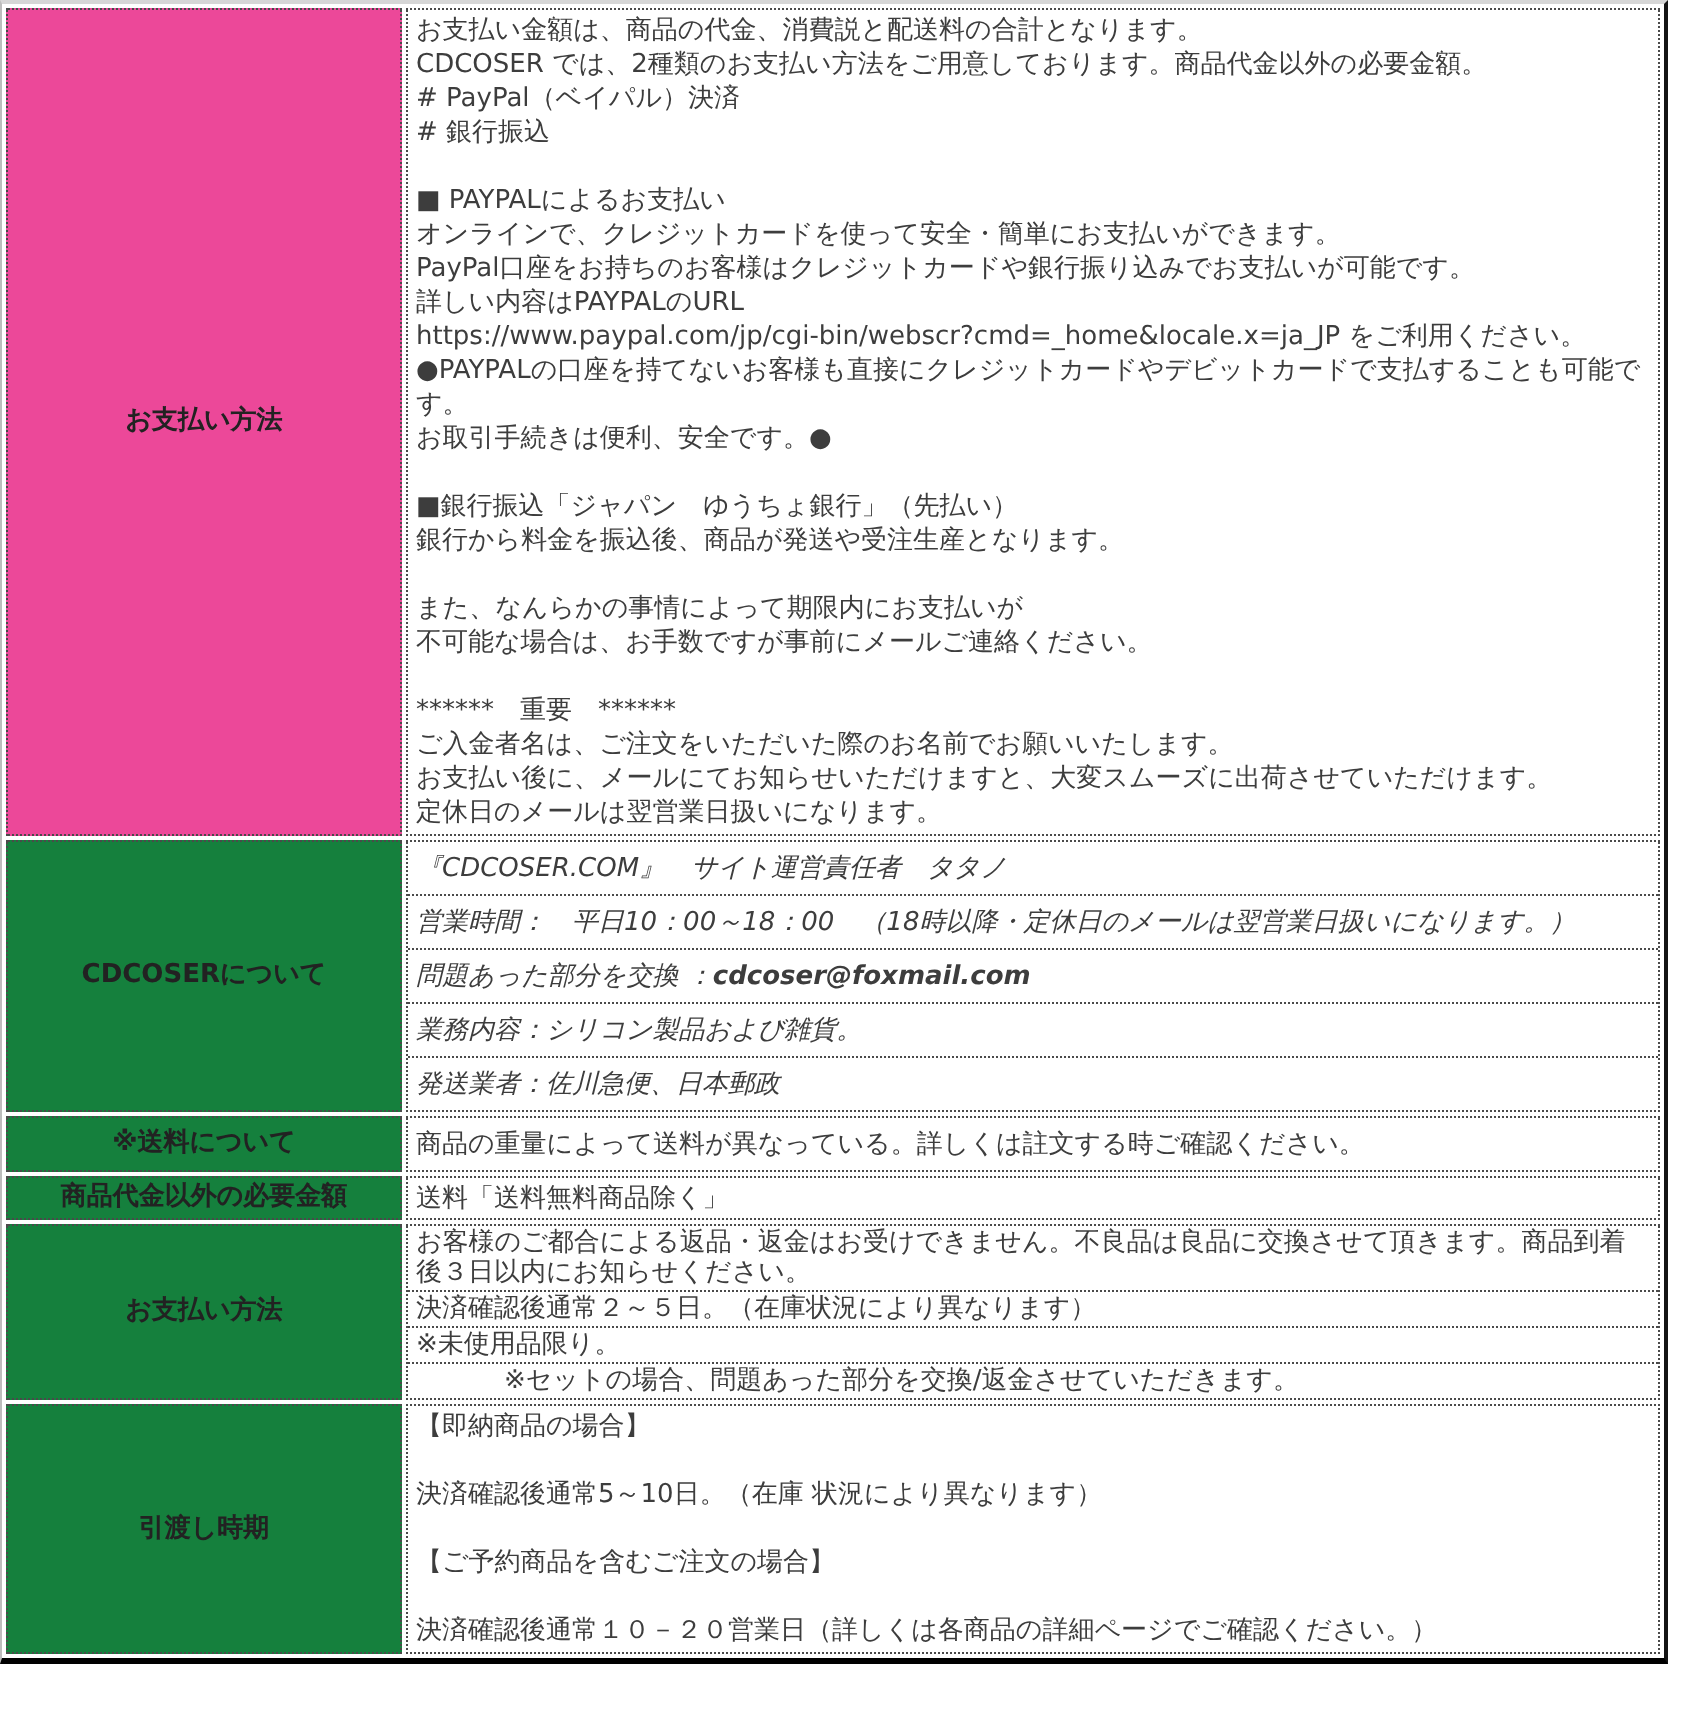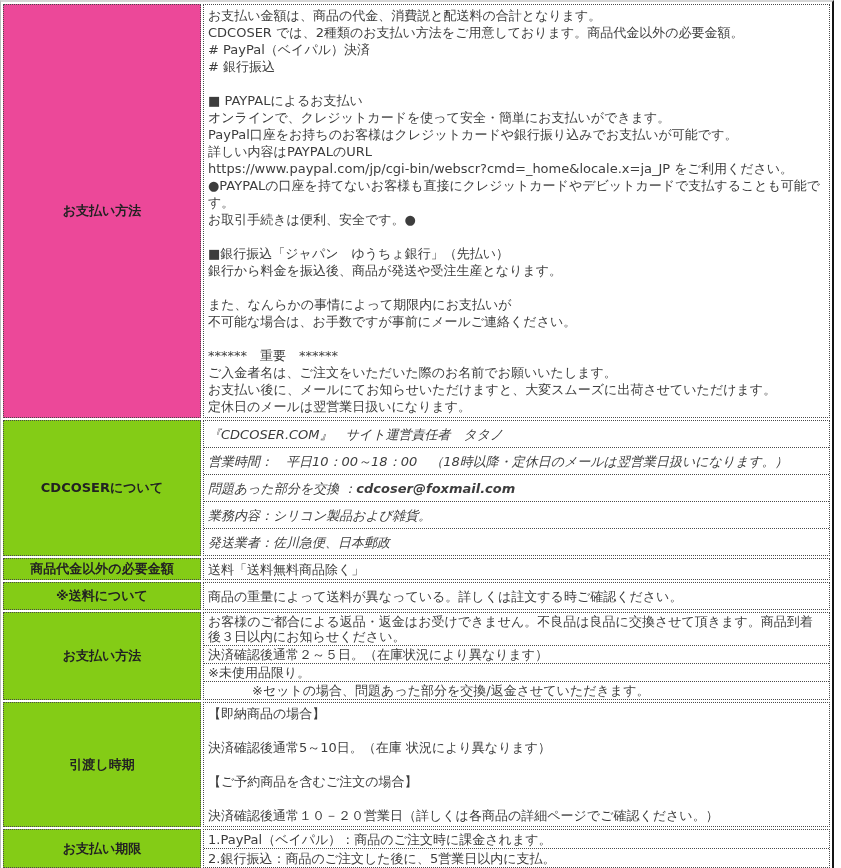--- a/index.html
+++ b/index.html
@@ -31,21 +31,21 @@
     border: 1px dotted #4a4a4a;
     vertical-align: top;
     overflow: hidden;
   }
   td.label {
     width: 196px;
     text-align: center;
     vertical-align: middle;
     font-weight: bold;
     color: #222222;
-    background: #84cc16;
+    background: #15803d;
     line-height: 16px;
     padding: 2px 3px;
   }
   td.label.white-bg { background: #ec4899; }
   td.content { padding: 2px 4px; line-height: 16px; }
   td.content.middle { vertical-align: middle; line-height: 15px; }
   td.content.no-pad { padding: 0; }
   .line { min-height: 17px; line-height: 17px; }
   .dline { min-height: 17px; line-height: 17px; }
   .about-row {
@@ -114,27 +114,27 @@
       <td class="content no-pad">
         <div class="about-row">『CDCOSER.COM』　サイト運営責任者　タタノ</div>
         <div class="about-row">営業時間：　平日10：00～18：00　（18時以降・定休日のメールは翌営業日扱いになります。）</div>
         <div class="about-row"><span>問題あった部分を交換 ：</span><span class="bold">cdcoser@foxmail.com</span></div>
         <div class="about-row">業務内容：シリコン製品および雑貨。</div>
         <div class="about-row">発送業者：佐川急便、日本郵政</div>
       </td>
     </tr>
 
     <tr>
-      <td class="label">商品代金以外の必要金額</td>
-      <td class="content middle">送料「送料無料商品除く」</td>
+      <td class="label" style="height:22px">※送料について</td>
+      <td class="content middle">商品の重量によって送料が異なっている。詳しくは註文する時ご確認ください。</td>
     </tr>
 
     <tr>
-      <td class="label" style="height:22px">※送料について</td>
-      <td class="content middle">商品の重量によって送料が異なっている。詳しくは註文する時ご確認ください。</td>
+      <td class="label">商品代金以外の必要金額</td>
+      <td class="content middle">送料「送料無料商品除く」</td>
     </tr>
 
     <tr>
       <td class="label">お支払い方法</td>
       <td class="content no-pad">
         <div class="defect-row">お客様のご都合による返品・返金はお受けできません。不良品は良品に交換させて頂きます。商品到着後３日以内にお知らせください。</div>
         <div class="defect-row">決済確認後通常２～５日。（在庫状況により異なります）</div>
         <div class="defect-row">※未使用品限り。</div>
         <div class="defect-row">※セットの場合、問題あった部分を交換/返金させていただきます。</div>
       </td>
@@ -146,23 +146,16 @@
         <div class="dline">【即納商品の場合】</div>
         <div class="dline"></div>
         <div class="dline">決済確認後通常5～10日。（在庫 状況により異なります）</div>
         <div class="dline"></div>
         <div class="dline">【ご予約商品を含むご注文の場合】</div>
         <div class="dline"></div>
         <div class="dline">決済確認後通常１０－２０営業日（詳しくは各商品の詳細ページでご確認ください。）</div>
       </td>
     </tr>
 
-    <tr>
-      <td class="label">お支払い期限</td>
-      <td class="content no-pad">
-        <div class="deadline-row">1.PayPal（ベイパル）：商品のご注文時に課金されます。</div>
-        <div class="deadline-row">2.銀行振込：商品のご注文した後に、5営業日以内に支払。</div>
-      </td>
-    </tr>
 
   </tbody>
     </table>
 </div>
 
 </body></html>

